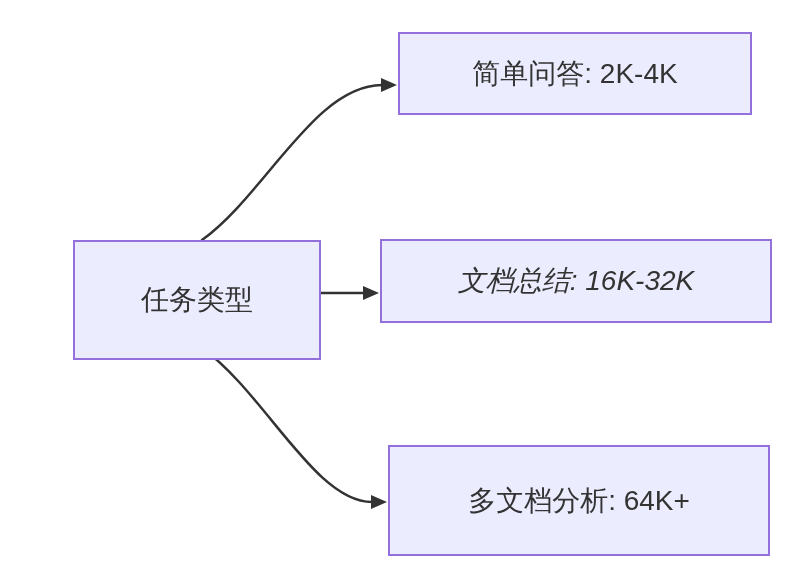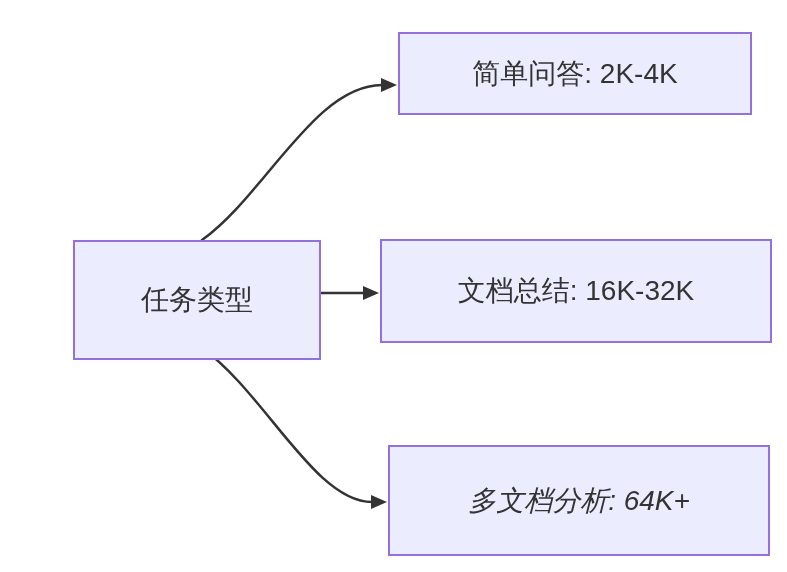--- a/index.html
+++ b/index.html
@@ -42,22 +42,22 @@
     align-items: center;
     justify-content: center;
     color: #333333;
     font-size: 28px;
     line-height: 1.2;
     text-align: center;
     white-space: nowrap;
   }
   .node-root   { left: 33px;  top: 240px; width: 248px; height: 120px; margin-left: 40px; }
   .node-top    { left: 398px; top: 32px;  width: 354px; height: 83px; }
-  .node-mid    { left: 380px; top: 239px; width: 392px; height: 104px; }
-  .node-bottom { left: 388px; top: 445px; width: 382px; height: 111px; font-style: italic; }
+  .node-mid    { left: 380px; top: 239px; width: 392px; height: 84px; font-style: italic; }
+  .node-bottom { left: 388px; top: 445px; width: 382px; height: 111px; }
 </style>
 </head>
 <body>
 
 <div class="canvas">
 
   <svg class="edges-layer" viewBox="0 0 787 572" xmlns="http://www.w3.org/2000/svg">
 
     <path class="edge-path" d="M202,240 C265,195 315,85 382,85"></path>
     <polygon class="arrowhead" points="397,85 381,78 381,92"></polygon>

